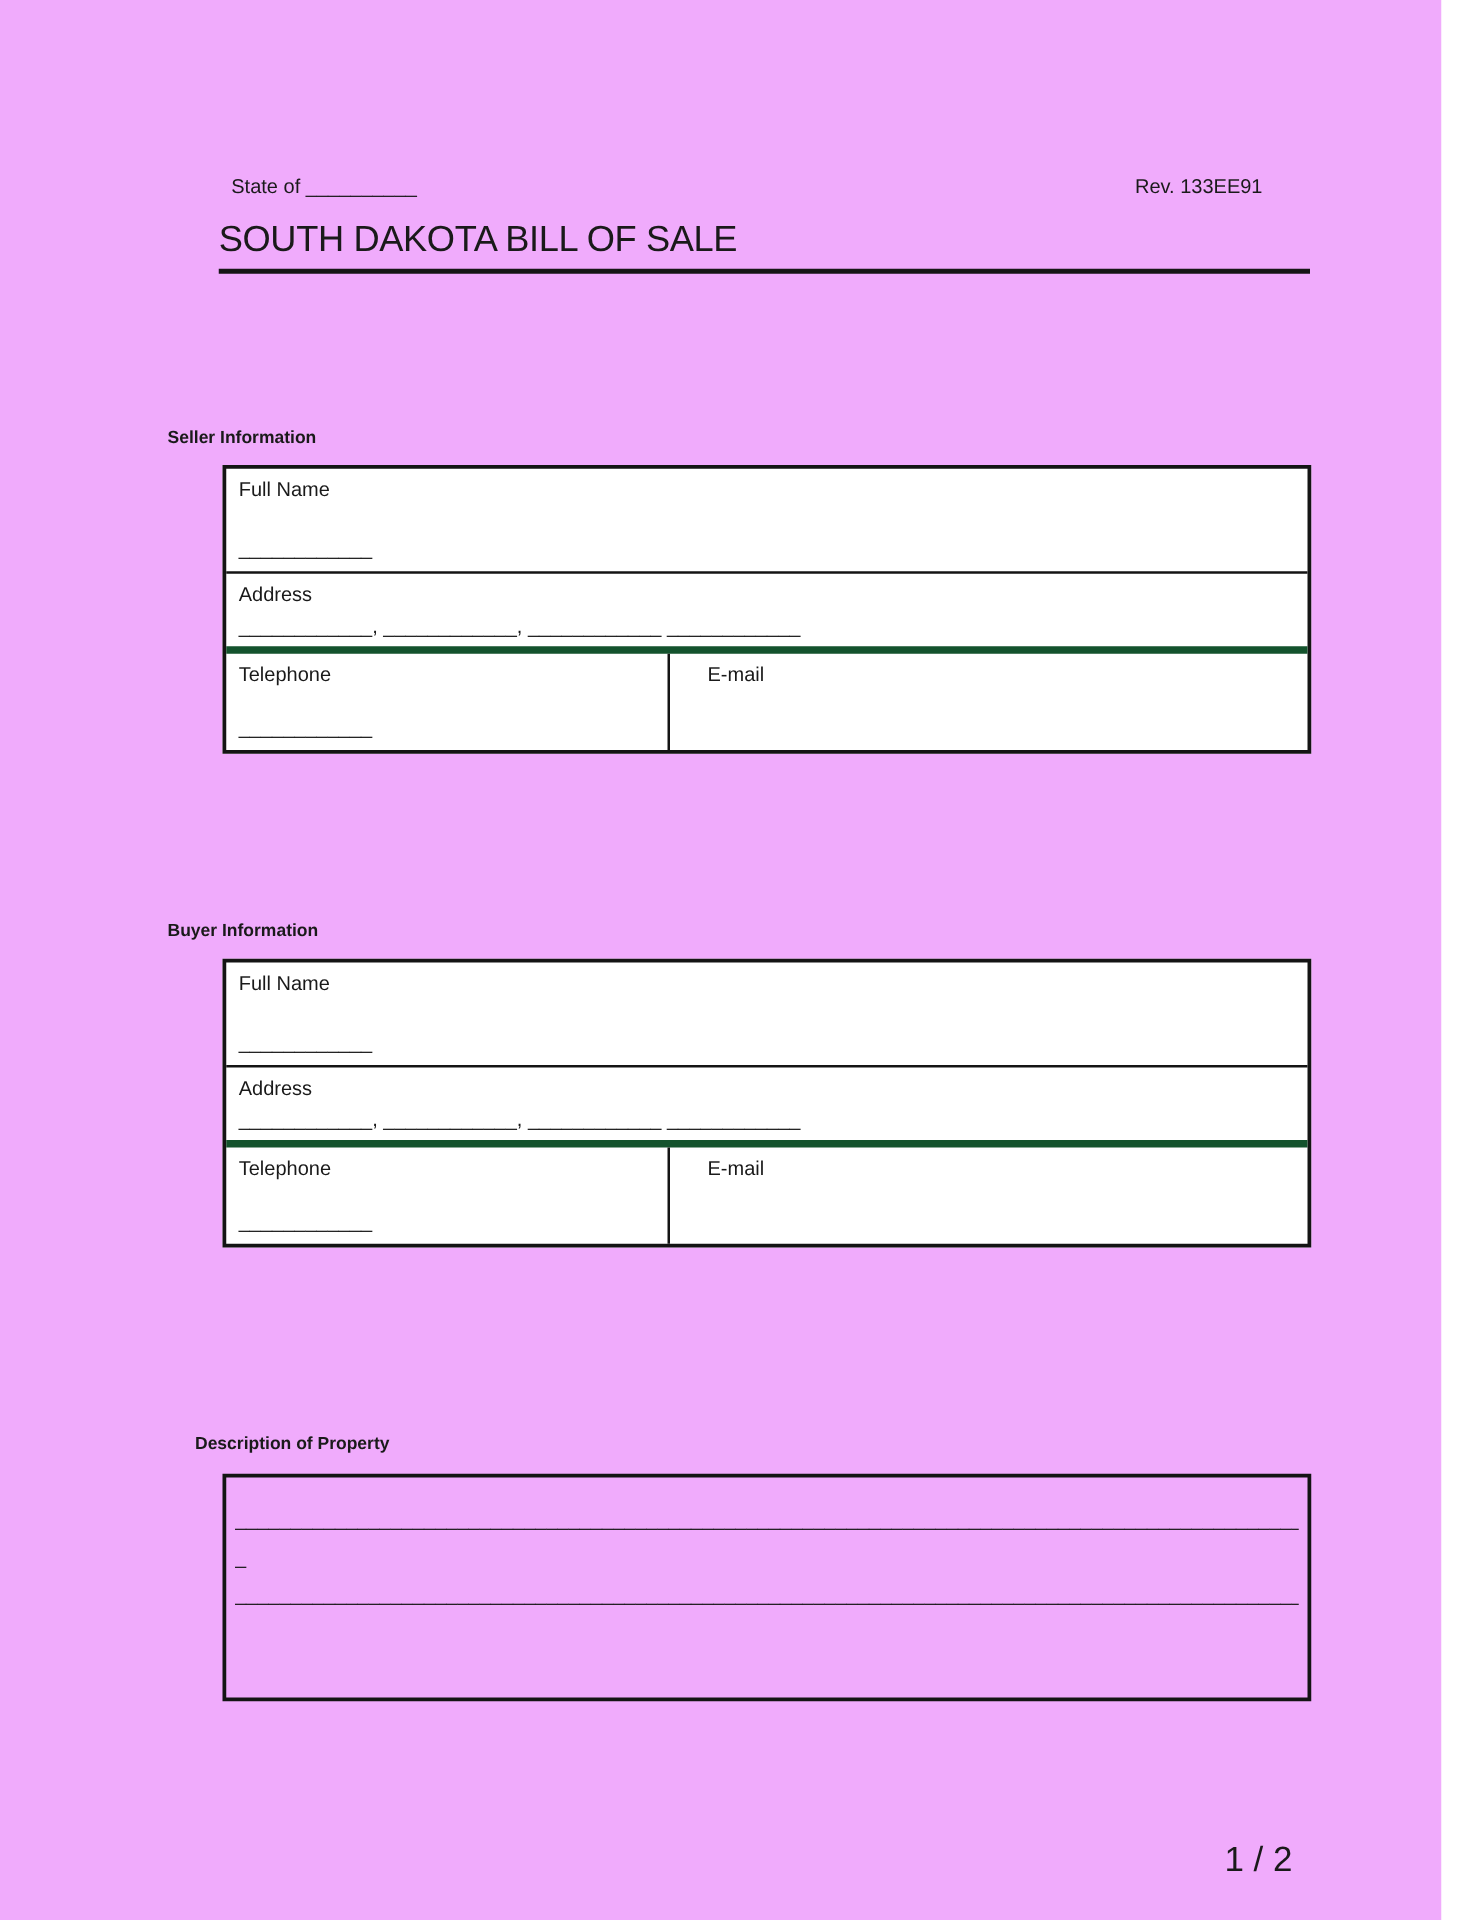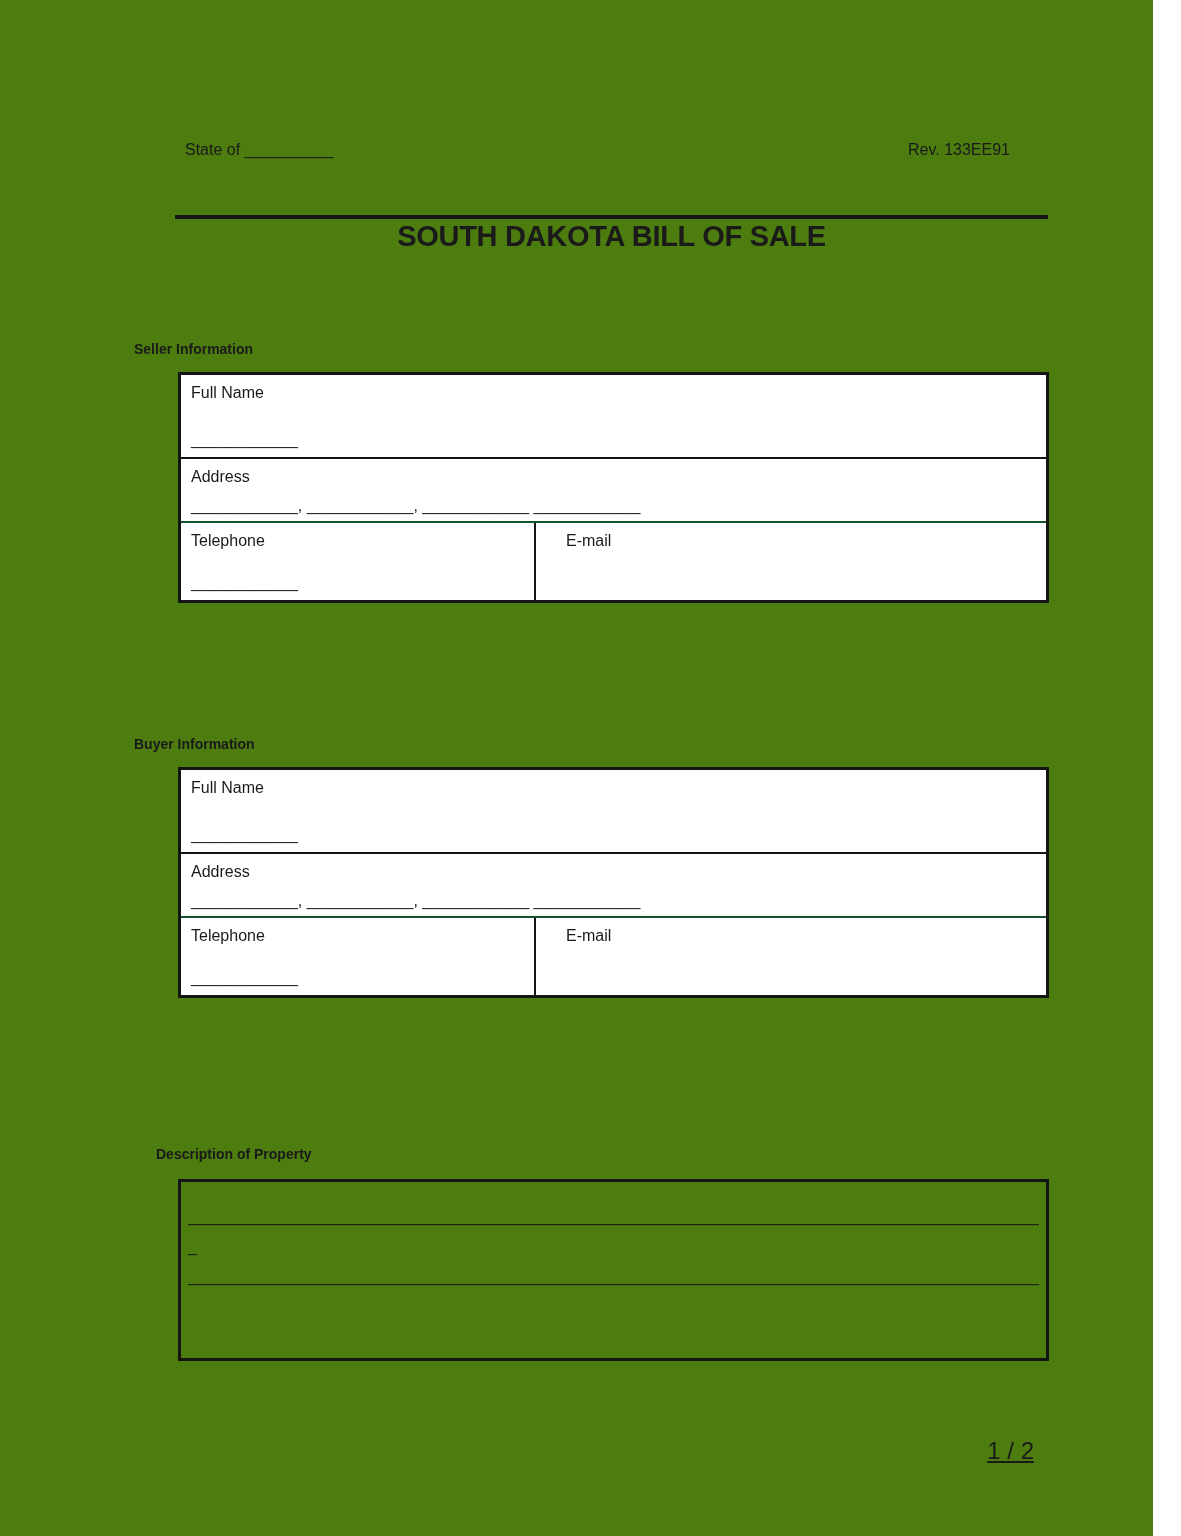--- a/index.html
+++ b/index.html
@@ -5,39 +5,38 @@
   * { margin: 0; padding: 0; box-sizing: border-box; }
   html, body { background: #ffffff; }
   body {
     font-family: "Liberation Sans", "DejaVu Sans", sans-serif;
     color: #1a1a1a;
   }
   .page {
     position: relative;
     width: 1153px;
     height: 1536px;
-    background: #4d7c0f;
+    background: #f0abfc;
     overflow: hidden;
   }
 
   
   .state-of {
     position: absolute; left: 185px; top: 141px;
     font-size: 16px; white-space: nowrap;
   }
   .rev {
     position: absolute; right: 143px; top: 141px;
     font-size: 16px; white-space: nowrap;
   }
   .doc-title {
     position: absolute; left: 175px; top: 176px; width: 873px;
-    text-align: center;
-    font-size: 29px; font-weight: bold; letter-spacing: -0.3px;
+    text-align: left;
+    font-size: 29px; font-weight: normal; letter-spacing: -0.3px;
     white-space: nowrap;
-    margin-top: 44px;
   }
   .title-rule {
     position: absolute; left: 175px; top: 215px; width: 873px; height: 4px;
     background: #161616;
   }
 
   
   .section-heading {
     position: absolute; left: 134px;
     font-size: 14px; font-weight: bold; white-space: nowrap;
@@ -50,21 +49,21 @@
   .info-table {
     position: absolute; left: 178px; width: 871px; height: 231px;
     border: 3px solid #141414;
     background: #ffffff;
   }
   .t-seller { top: 372px; }
   .t-buyer { top: 767px; }
 
   .tbl-row { position: relative; width: 100%; }
   .row-name { height: 84px; border-bottom: 2px solid #141414; }
-  .row-addr { height: 64px; border-bottom: 2px solid #14532d; }
+  .row-addr { height: 64px; border-bottom: 6px solid #14532d; }
   .row-contact { height: 77px; display: flex; gap: 20px; }
 
   .cell-label {
     position: absolute; left: 10px; top: 9px;
     font-size: 16px; white-space: nowrap;
   }
   .cell-blank-bottom {
     position: absolute; left: 10px; bottom: 8px;
     font-size: 16px; white-space: nowrap;
   }
@@ -90,22 +89,22 @@
     white-space: nowrap; overflow: hidden;
   }
 
   
   .footer-doc {
     position: absolute; left: 118px; top: 1448px;
     font-size: 18px; white-space: nowrap;
   }
   .footer-doc .doc-name { font-weight: bold; }
   .page-indicator {
-    position: absolute; right: 119px; top: 1437px;
-    font-size: 24px; white-space: nowrap; text-decoration: underline;
+    position: absolute; right: 119px; top: 1472px;
+    font-size: 28px; white-space: nowrap;
   }
 </style>
 </head>
 <body>
 
 <div class="page">
 
   <div class="state-of"><span>State of</span>&nbsp;<span>__________</span></div>
 
   <div class="rev">Rev. 133EE91</div>

